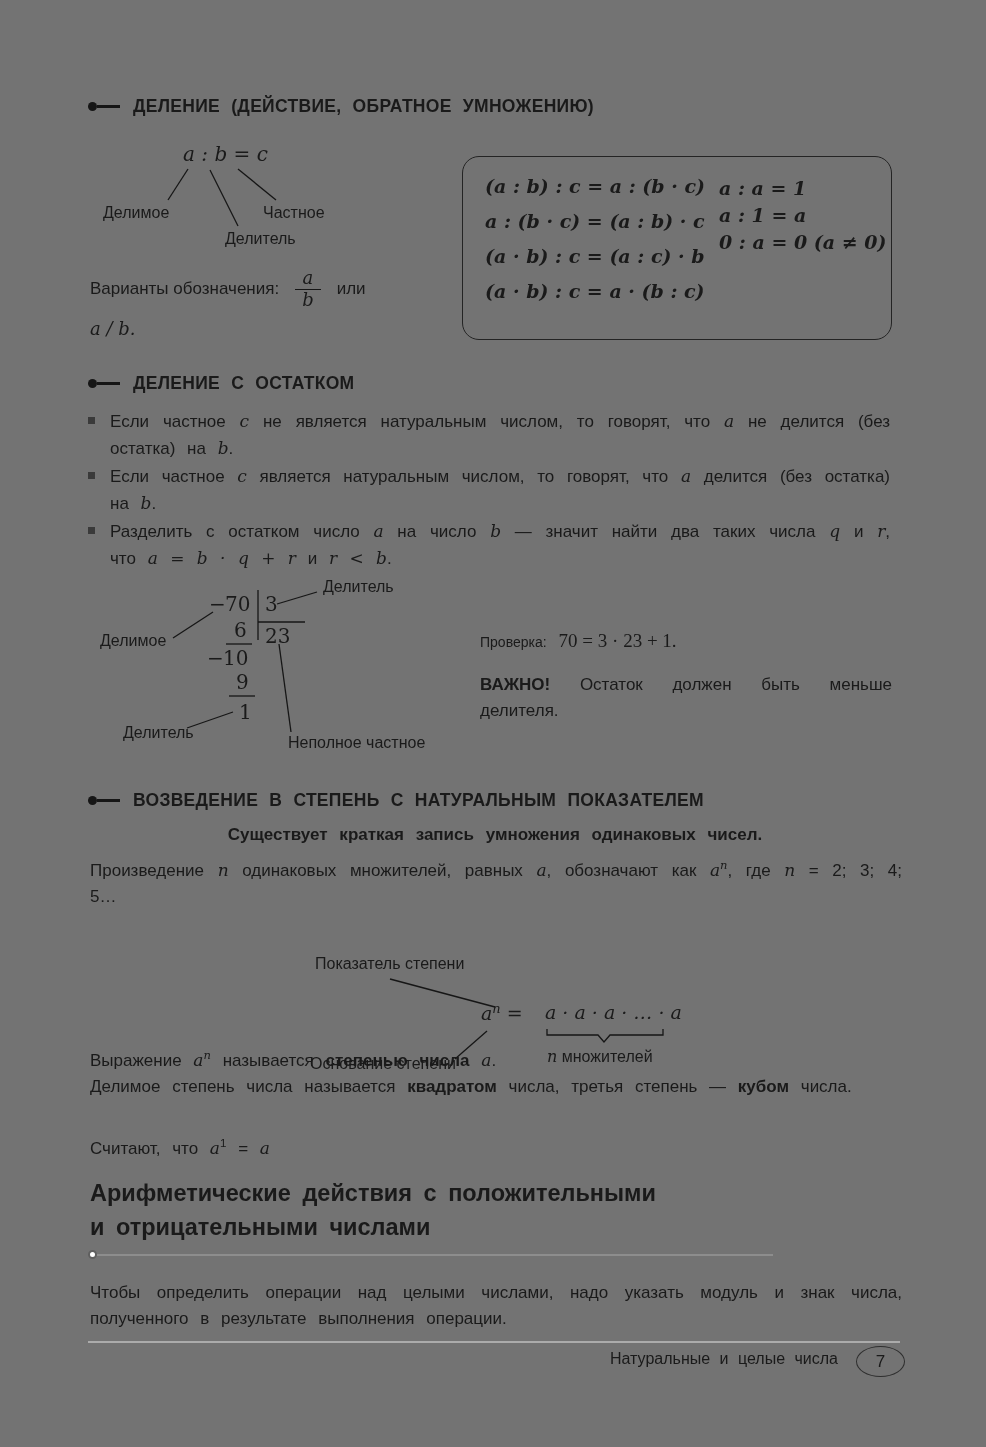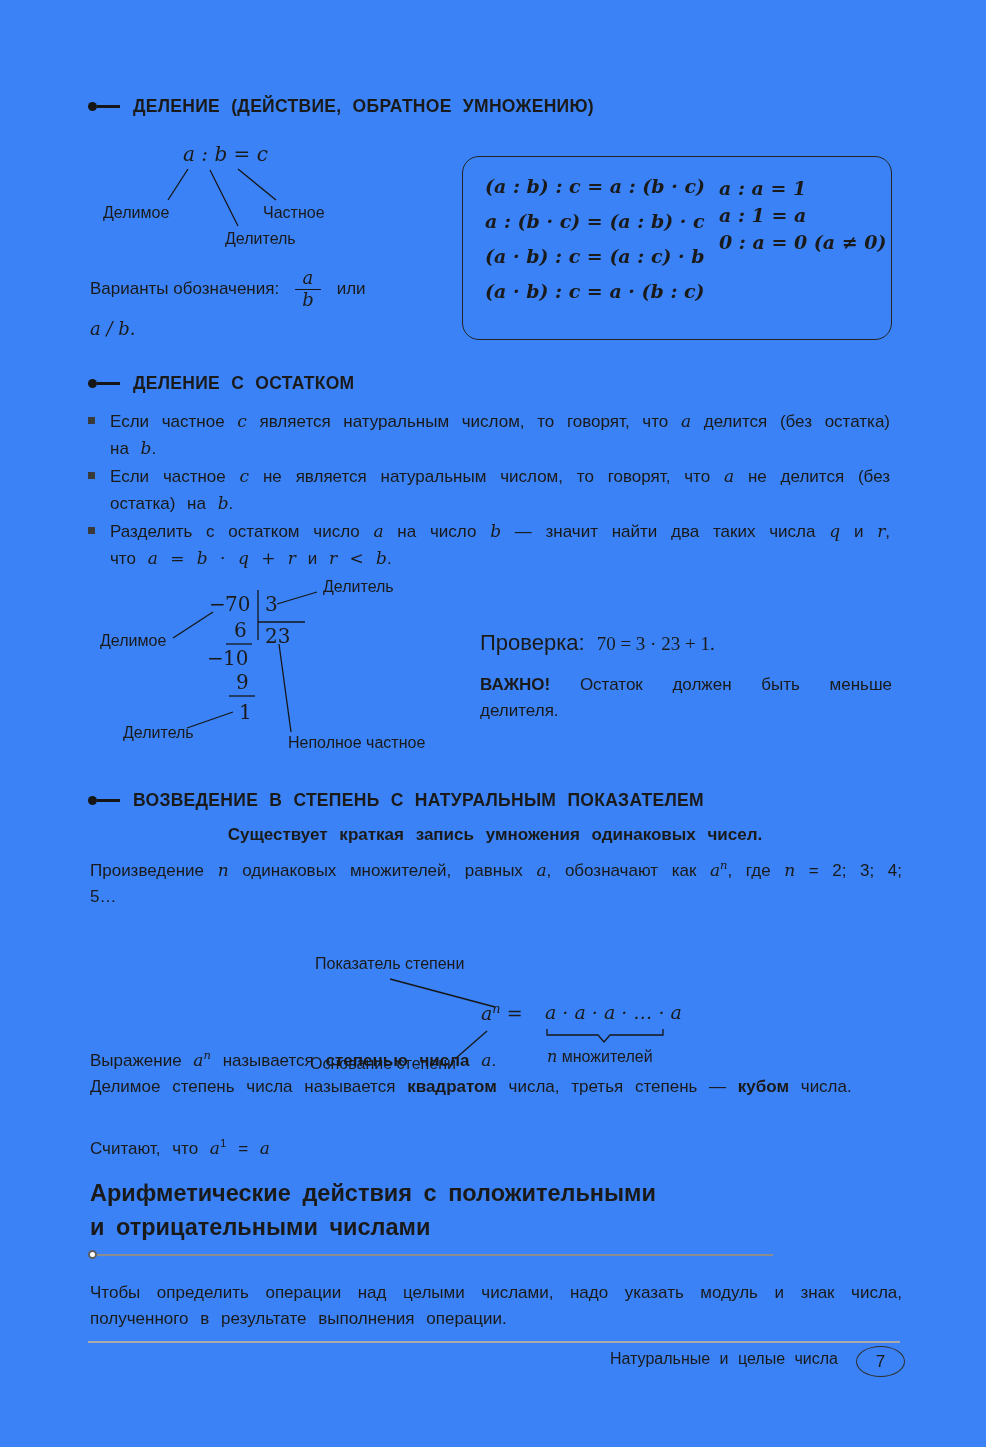--- a/index.html
+++ b/index.html
@@ -1,17 +1,17 @@
 <!DOCTYPE html>
 <html><head>
 <meta charset="utf-8">
 <style>
   html,body{margin:0;padding:0;}
   body{width:986px;height:1447px;background:#ffffff;font-family:"Liberation Sans",sans-serif;color:#1a1a1a;}
-  .page{position:relative;width:986px;height:1447px;overflow:hidden;background:#3b82f6;}
+  .page{position:relative;width:986px;height:1447px;overflow:hidden;background:#737373;}
   .sec-header{position:absolute;display:flex;align-items:center;gap:13px;}
   .bullet-icon{display:inline-flex;align-items:center;}
   .bullet-icon .dot{display:block;width:9px;height:9px;border-radius:50%;background:#161616;}
   .bullet-icon .dash{display:block;width:23px;height:3px;background:#161616;}
   .sec-title{font-size:17.5px;font-weight:700;word-spacing:6px;letter-spacing:.3px;margin:0;}
   .math{font-family:"DejaVu Serif",serif;font-style:italic;}
   .mathnum{font-family:Liberation Serif, serif;font-style:normal;}
   .f18{font-size:18px;}.f19{font-size:19px;}.f20{font-size:20px;}
   .lbl{position:absolute;font-size:16px;white-space:nowrap;}
   .overlay{position:absolute;left:0;top:0;}
@@ -99,25 +99,25 @@
     <span class="bullet-icon">
         <i class="dot"></i>
         <i class="dash"></i>
       </span>
     <h2 class="sec-title">ДЕЛЕНИЕ С ОСТАТКОМ</h2>
   </div>
 
   <div class="bullets" style="left:88px;top:408px;width:802px;">
     <div class="bullet-row">
       <span class="sq"></span>
-      <div class="bullet-text"><span>Если частное </span><span class="seg-i">c</span><span> является натуральным числом, то говорят, что </span><span class="seg-i">a</span><span> делится (без остатка) на </span><span class="seg-i">b</span><span>.</span></div>
+      <div class="bullet-text"><span>Если частное </span><span class="seg-i">c</span><span> не является натуральным числом, то говорят, что </span><span class="seg-i">a</span><span> не делится (без остатка) на </span><span class="seg-i">b</span><span>.</span></div>
     </div>
     <div class="bullet-row">
       <span class="sq"></span>
-      <div class="bullet-text"><span>Если частное </span><span class="seg-i">c</span><span> не является натуральным числом, то говорят, что </span><span class="seg-i">a</span><span> не делится (без остатка) на </span><span class="seg-i">b</span><span>.</span></div>
+      <div class="bullet-text"><span>Если частное </span><span class="seg-i">c</span><span> является натуральным числом, то говорят, что </span><span class="seg-i">a</span><span> делится (без остатка) на </span><span class="seg-i">b</span><span>.</span></div>
     </div>
     <div class="bullet-row">
       <span class="sq"></span>
       <div class="bullet-text"><span>Разделить с остатком число </span><span class="seg-i">a</span><span> на число </span><span class="seg-i">b</span><span> — значит найти два таких числа </span><span class="seg-i">q</span><span> и </span><span class="seg-i">r</span><span>, что </span><span class="seg-i">a = b · q + r</span><span> и </span><span class="seg-i">r &lt; b</span><span>.</span></div>
     </div>
   </div>
 
   <div class="diagram" style="left:95px;top:576px;width:430px;height:195px;">
     <svg class="overlay" width="430" height="195">
       <line x1="163" y1="14" x2="163" y2="64"></line>
@@ -138,21 +138,21 @@
     <span class="ld-num" style="left:128px;top:70px;">10</span>
     <span class="ld-num" style="left:141px;top:94px;">9</span>
     <span class="ld-num" style="left:144px;top:124px;">1</span>
     <span class="lbl" style="left:228px;top:2px;">Делитель</span>
     <span class="lbl" style="left:5px;top:56px;">Делимое</span>
     <span class="lbl" style="left:28px;top:148px;">Делитель</span>
     <span class="lbl" style="left:193px;top:158px;">Неполное частное</span>
   </div>
 
   <div class="check-row" style="left:480px;top:630px;">
-    <span style="font-size:22px;">Проверка:</span>
+    <span style="font-size:14px;">Проверка:</span>
     <span class="mathnum f19">70 = 3 · 23 + 1.</span>
   </div>
 
   <div class="para" style="left:480px;top:672px;width:412px;"><span class="seg-b">ВАЖНО!</span><span> Остаток должен быть меньше делителя.</span></div>
 
   <div class="sec-header" style="left:88px;top:790px;">
     <span class="bullet-icon">
         <i class="dot"></i>
         <i class="dash"></i>
       </span>

